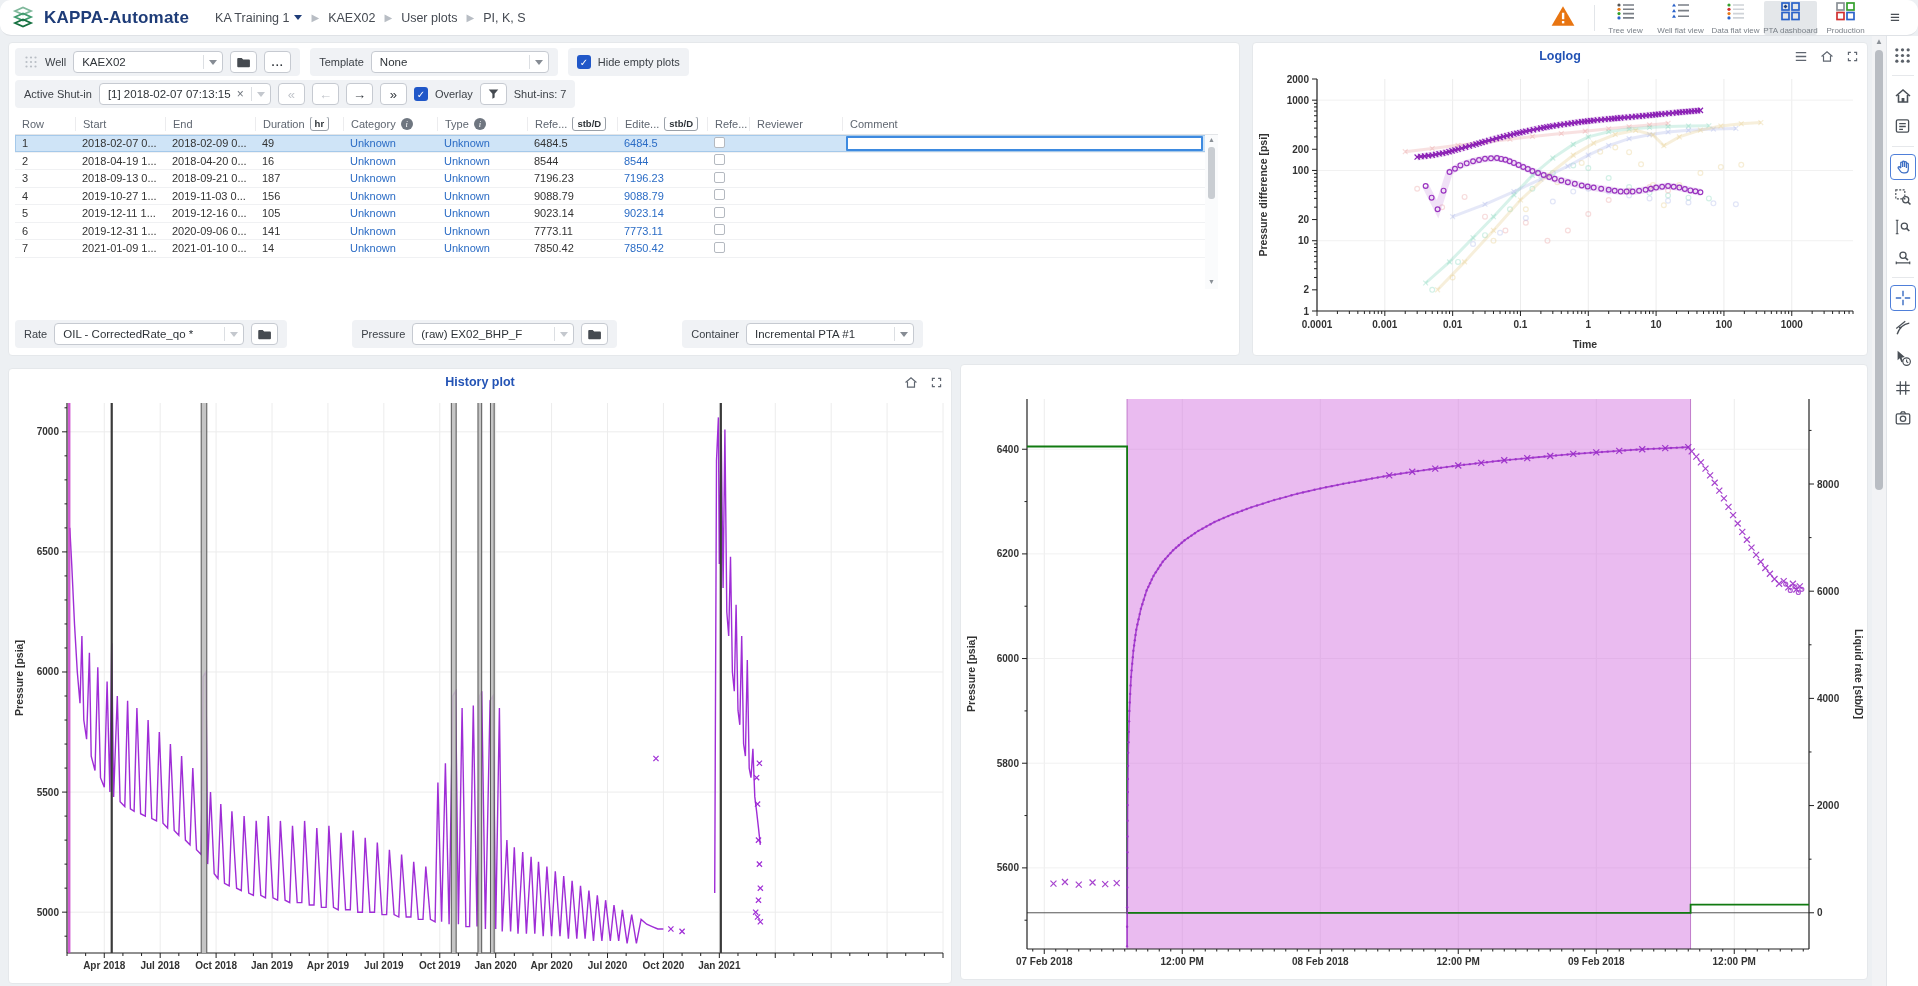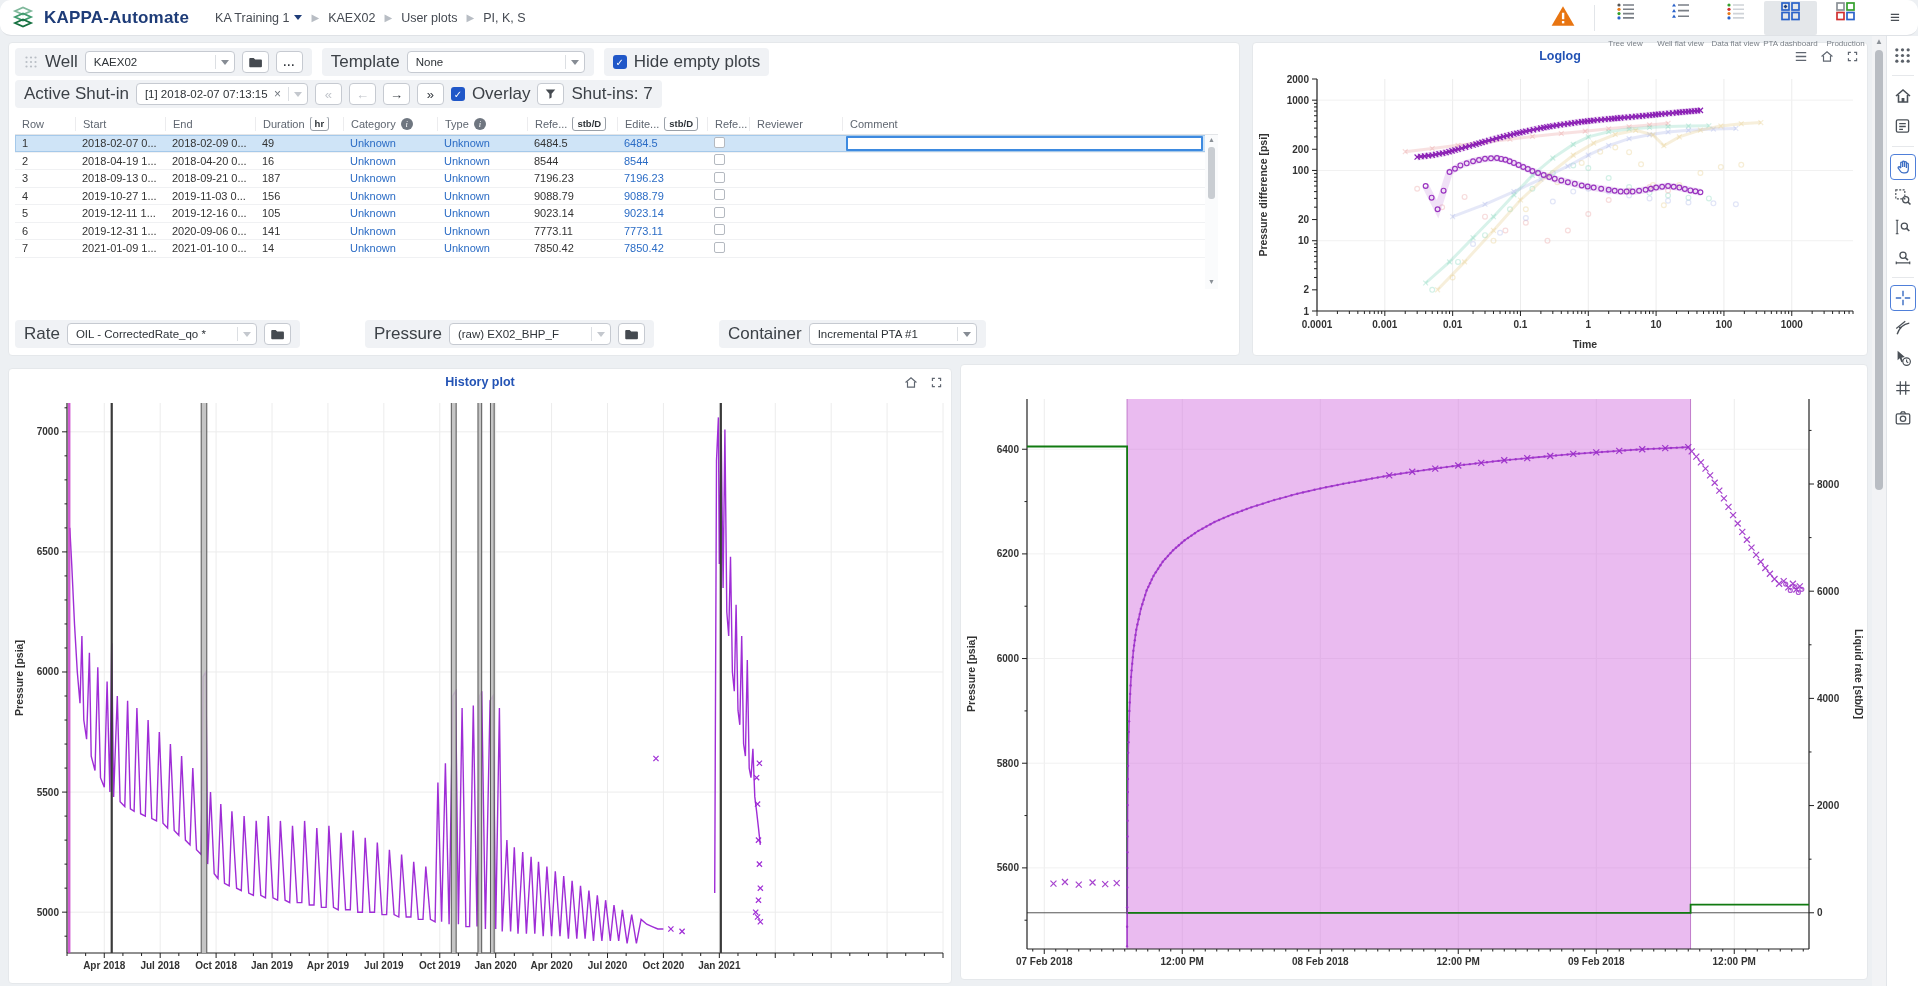--- a/index.html
+++ b/index.html
@@ -11,43 +11,43 @@
   .app-header { position:absolute; top:0; left:0; width:1918px; height:36px; background:#fff;
     border-bottom:1px solid #dfe2e6; display:flex; align-items:center; padding:0 6px 0 10px; z-index:5;border-radius:11px; }
   .app-title { font-size:17px; font-weight:bold; color:#1e3c78; margin:0 26px 0 8px; letter-spacing:.2px; }
   .breadcrumb { display:flex; align-items:center; gap:9px; color:#454a52; font-size:12.5px; }
   .crumb-root { display:flex; align-items:center; gap:5px; cursor:pointer; }
   .bc-caret { width:0; height:0; border-left:4px solid transparent; border-right:4px solid transparent; border-top:5px solid #1e3c78; }
   .bc-sep { color:#b8bdc4; font-size:10px; }
   .header-right { margin-left:auto; display:flex; align-items:center; height:100%; }
   .warn-wrap { margin-right:14px; }
   .hdr-divider { width:1px; height:26px; background:#e2e5e9; margin:0 4px; }
-  .view-btn { width:53px; height:34px; display:flex; flex-direction:column; align-items:center; justify-content:flex-start;
-    gap:18px; cursor:pointer; border-radius:2px; }
+  .view-btn { width:53px; height:34px; display:flex; flex-direction:column; align-items:center; justify-content:space-between;
+    gap:1px; cursor:pointer; border-radius:2px; }
   .view-btn.active { background:#e4e7ea; }
   .view-btn .vlabel { font-size:8px; color:#7a8088; white-space:nowrap; }
   .hamburger { width:34px; height:34px; display:flex; align-items:center; justify-content:center;
     font-size:17px; color:#4a4f55; cursor:pointer; margin-left:6px; }
 
   
   .panel { position:absolute; background:#fff; border:1px solid #e5e8eb; border-radius:4px; }
   .panel-head { position:relative; height:26px; display:flex; align-items:center; justify-content:center; }
   .panel-title { color:#2353b5; font-size:12.5px; font-weight:bold; }
   .head-icons { position:absolute; right:8px; top:0; height:26px; display:flex; align-items:center; gap:12px; color:#5f6670; }
   .head-icons .hicon { cursor:pointer; display:flex; }
   .plot-body { position:absolute; top:26px; left:0; right:0; bottom:0; }
 
   
   .panel-controls { left:8px; top:42px; width:1232px; height:314px; }
   .ctrl-row { position:absolute; left:6px; right:6px; display:flex; gap:10px; align-items:center; }
   .row1 { top:5px; height:28px; }
   .row2 { top:37px; height:28px; }
   .row3 { bottom:7px; height:28px; }
   .pill { background:#f0f2f5; border-radius:4px; height:28px; display:inline-flex; align-items:center; gap:7px; padding:0 9px; }
-  .ctl-label { color:#3c4147; font-size:17px; white-space:nowrap; }
+  .ctl-label { color:#3c4147; font-size:11px; white-space:nowrap; }
   .combo { background:#fff; border:1px solid #c6cad1; border-radius:4px; height:22px; display:flex; align-items:center;
     padding:0 5px 0 8px; font-size:11.5px; color:#2e3338; cursor:pointer; }
   .combo .cval { flex:1; white-space:nowrap; overflow:hidden; }
   .combo .csep { width:1px; height:14px; background:#dcdfe3; margin:0 5px; }
   .caret { width:0; height:0; border-left:4px solid transparent; border-right:4px solid transparent; border-top:5px solid #868c94; }
   .caret.dim { border-top-color:#c4c8ce; }
   .tool-btn { width:27px; height:22px; background:#fff; border:1px solid #c6cad1; border-radius:4px;
     display:flex; align-items:center; justify-content:center; cursor:pointer; color:#33383e; font-size:13px; }
   .tool-btn.dim { color:#c0c4ca; }
   .cb { width:14px; height:14px; border-radius:3px; background:#2057c8; color:#fff; font-size:10px;

